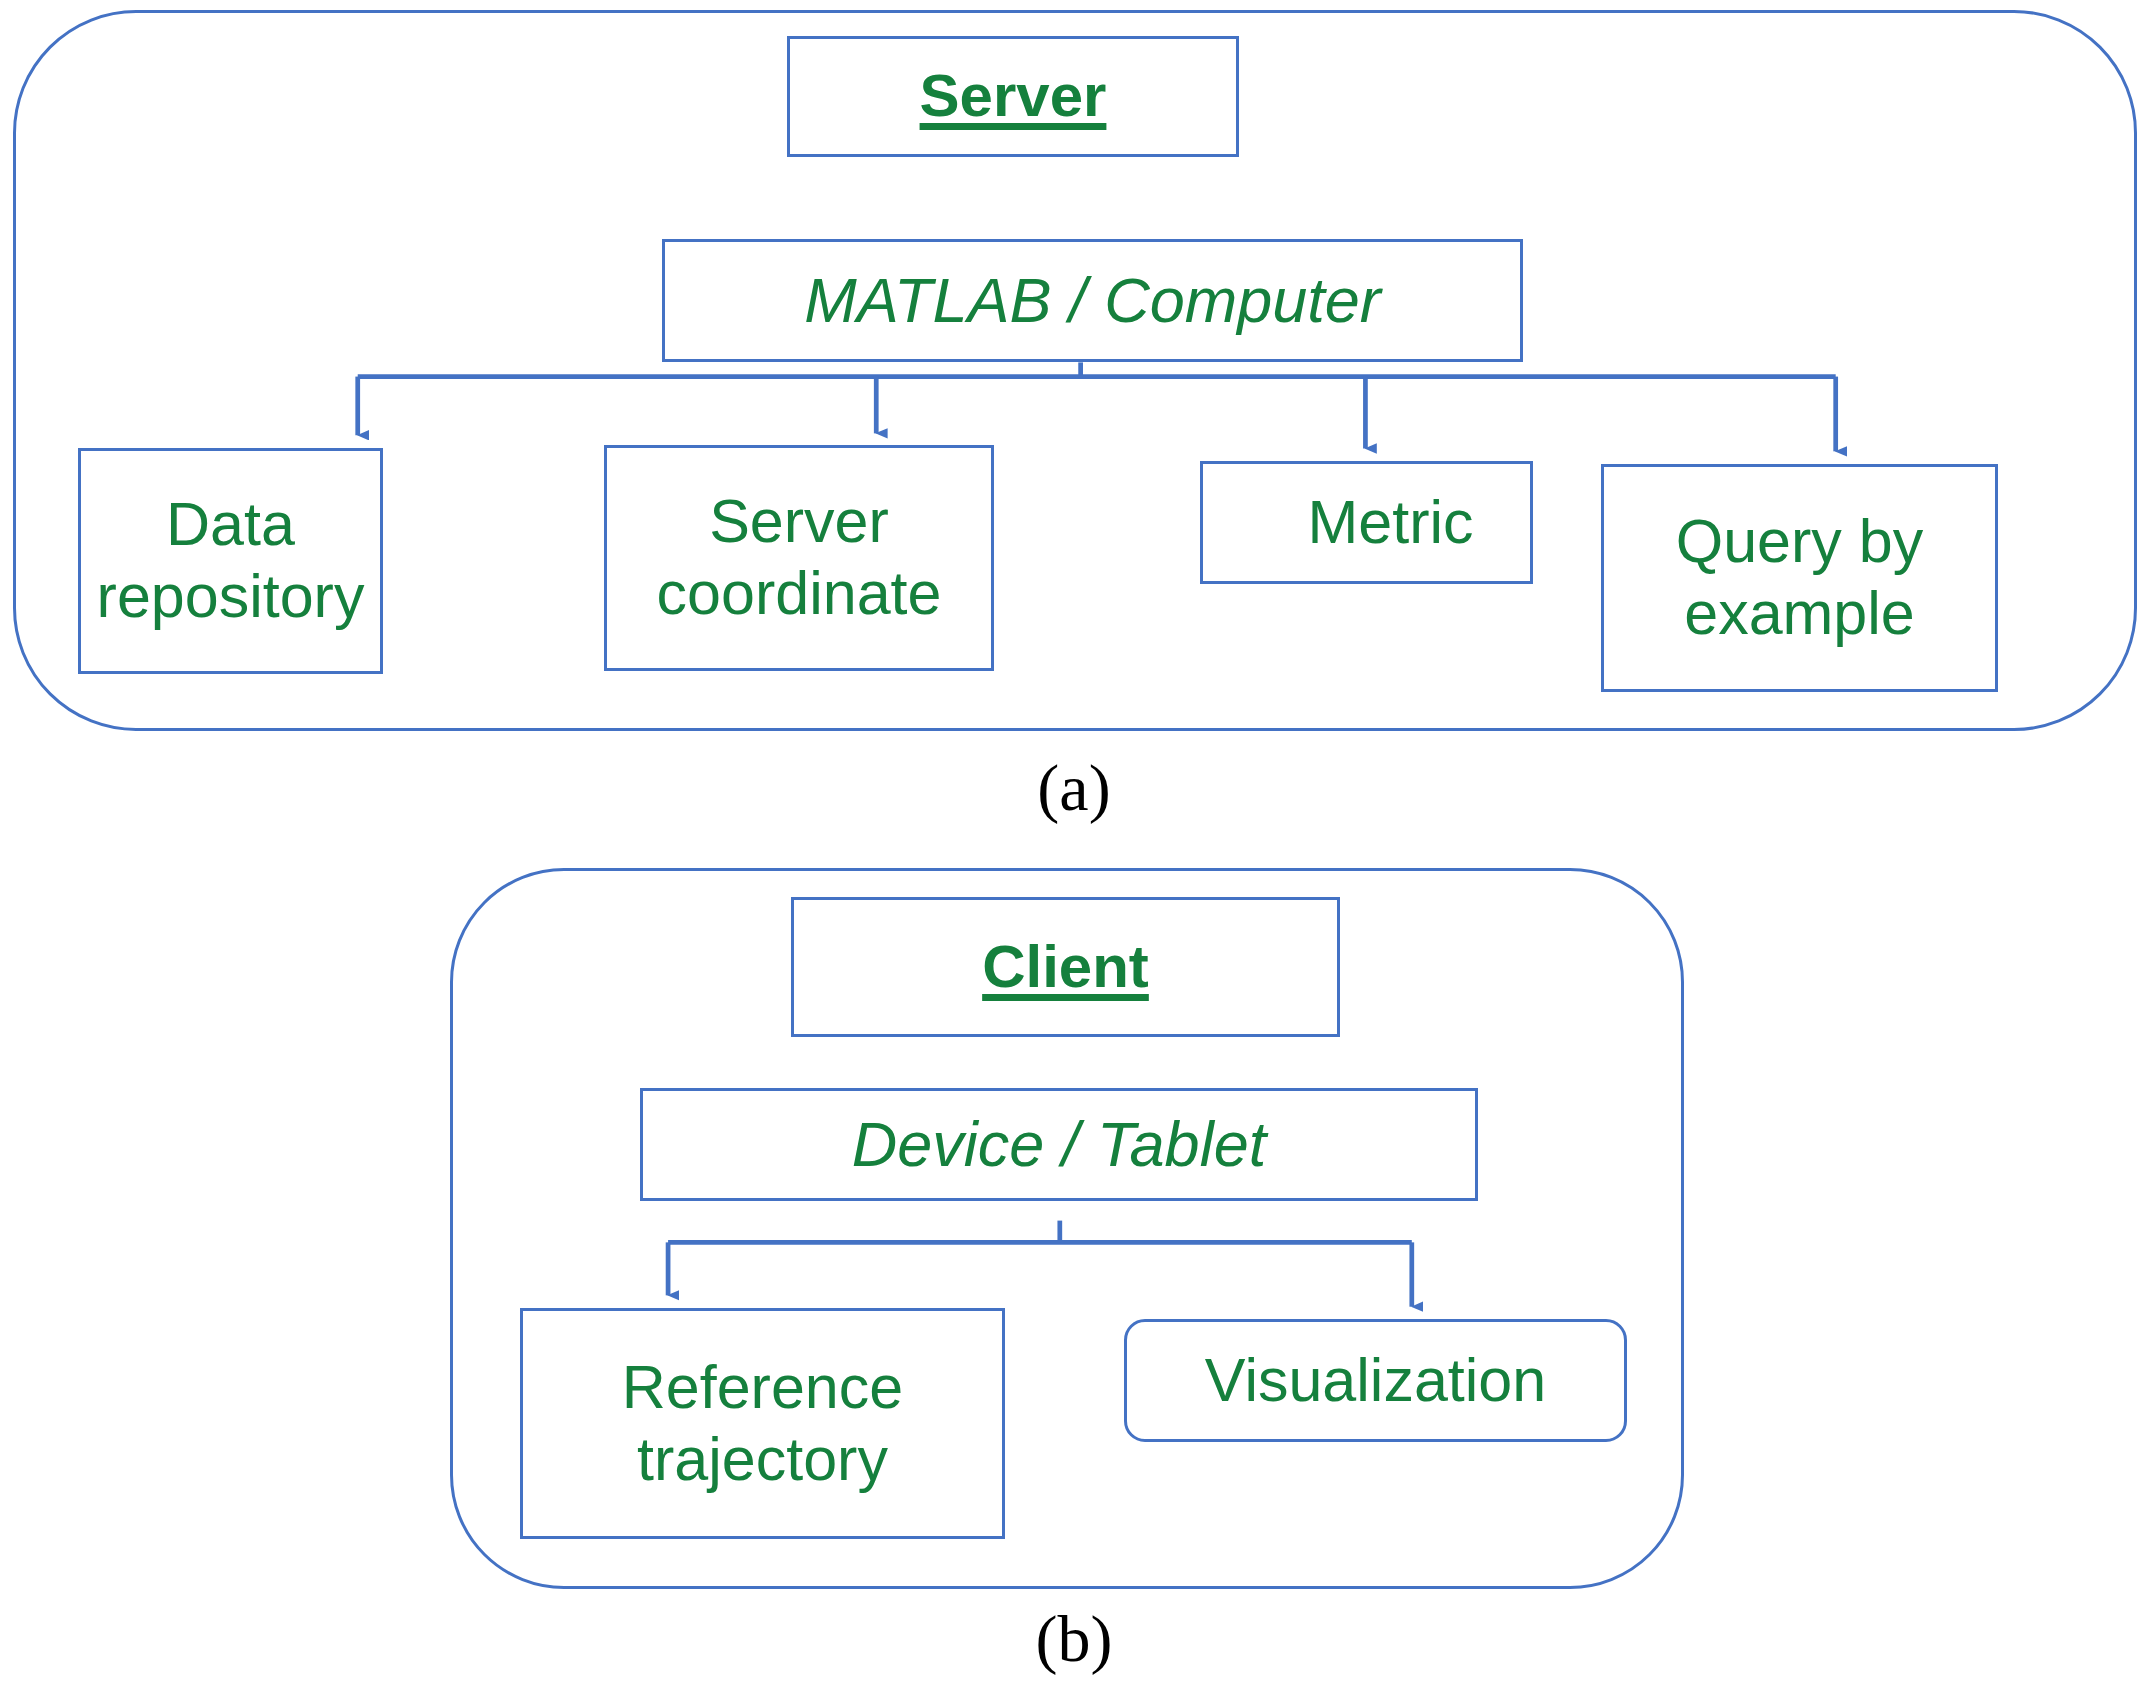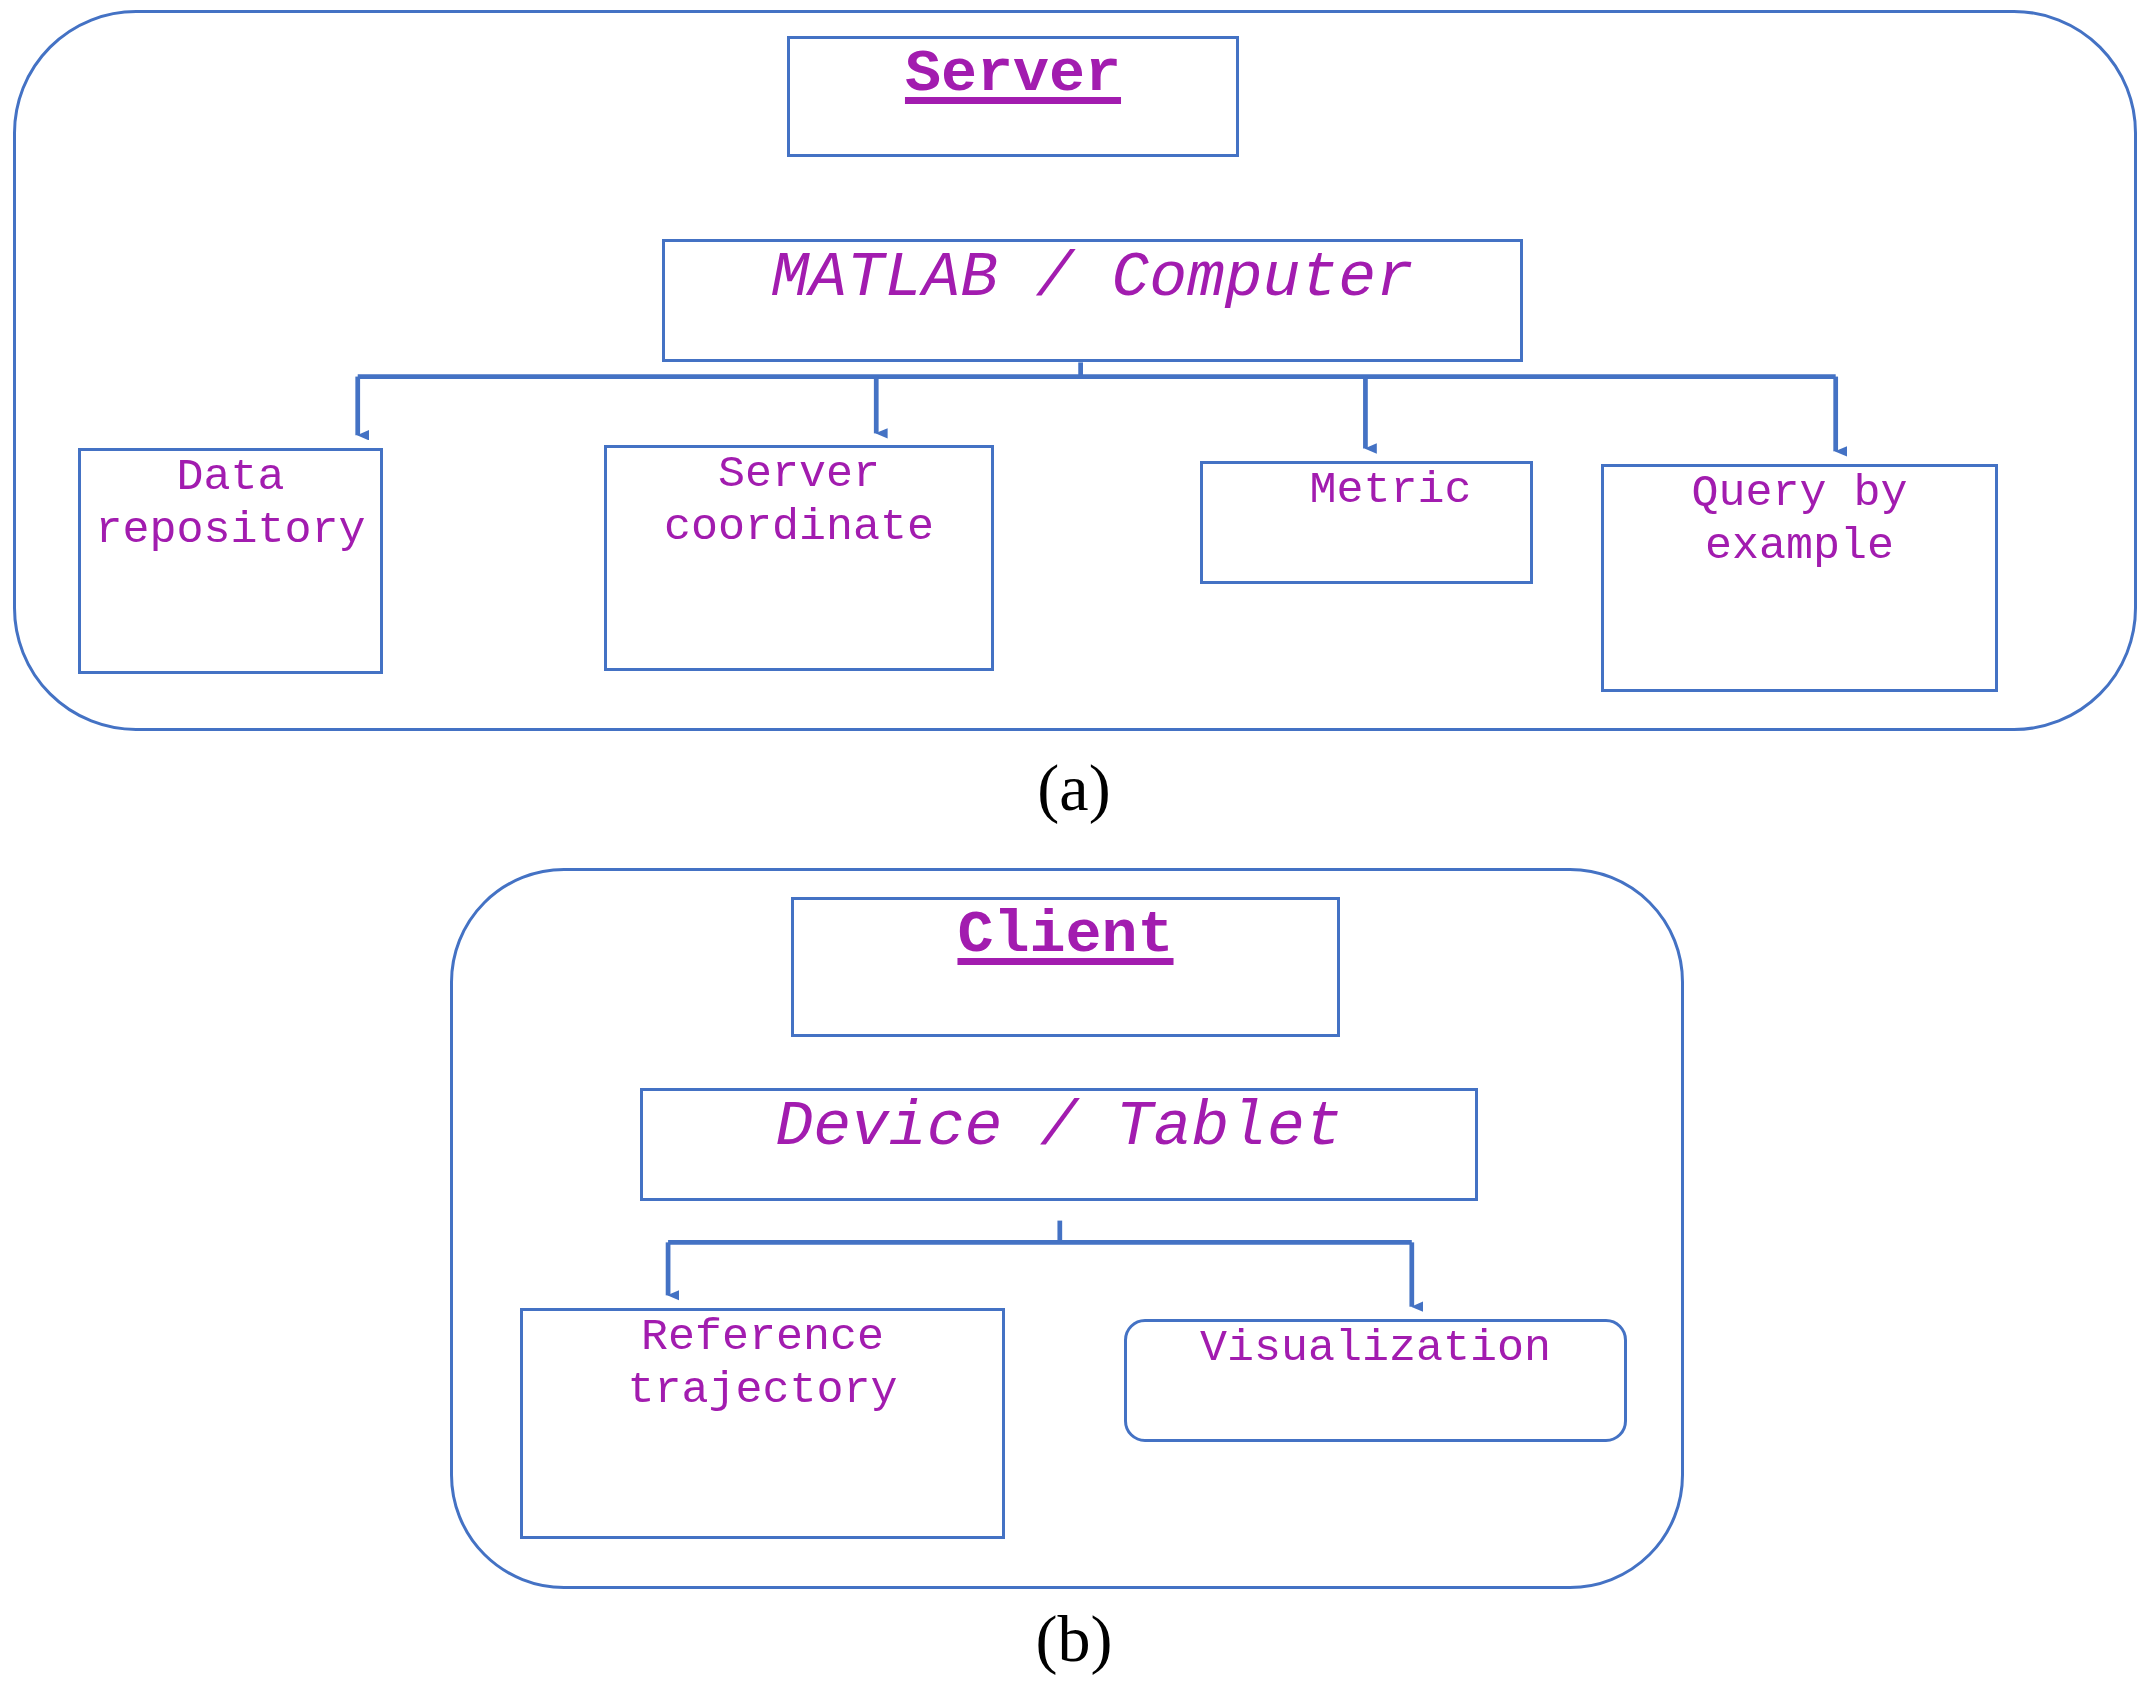--- a/index.html
+++ b/index.html
@@ -44,42 +44,41 @@
     border-radius: 114px;
   }
 
   
   .node {
     position: absolute;
     box-sizing: border-box;
     border: 3.8px solid #4472C4;
     background: #ffffff;
     display: flex;
-    align-items: flex-start;
+    align-items: center;
     justify-content: center;
     text-align: center;
-    color: #a21caf;
+    color: #15803d;
     line-height: 1.18;
-    font-family: Liberation Mono, monospace;
   }
   .node span { display: block; }
 
   .node-title {
     font-weight: bold;
     text-decoration: underline;
     text-underline-offset: 6.6px;
     text-decoration-thickness: 6.6px;
     font-size: 60px;
   }
   .node-sub {
     font-style: italic;
     font-size: 63px;
   }
   .node-leaf {
-    font-size: 45px;
+    font-size: 61px;
     font-weight: normal;
   }
 
   
   .box-server        { left: 787px;  top: 36px;   width: 452px; height: 121px; }
   .box-matlab        { left: 662px;  top: 239px;  width: 861px; height: 123px; }
   .box-data-repo     { left: 78px;   top: 448px;  width: 305px; height: 226px; }
   .box-global-coord  { left: 604px;  top: 445px;  width: 390px; height: 226px; }
   .box-metric        { left: 1200px; top: 461px;  width: 333px; height: 123px; padding-left: 48px; }
   .box-query         { left: 1601px; top: 464px;  width: 397px; height: 228px; }

